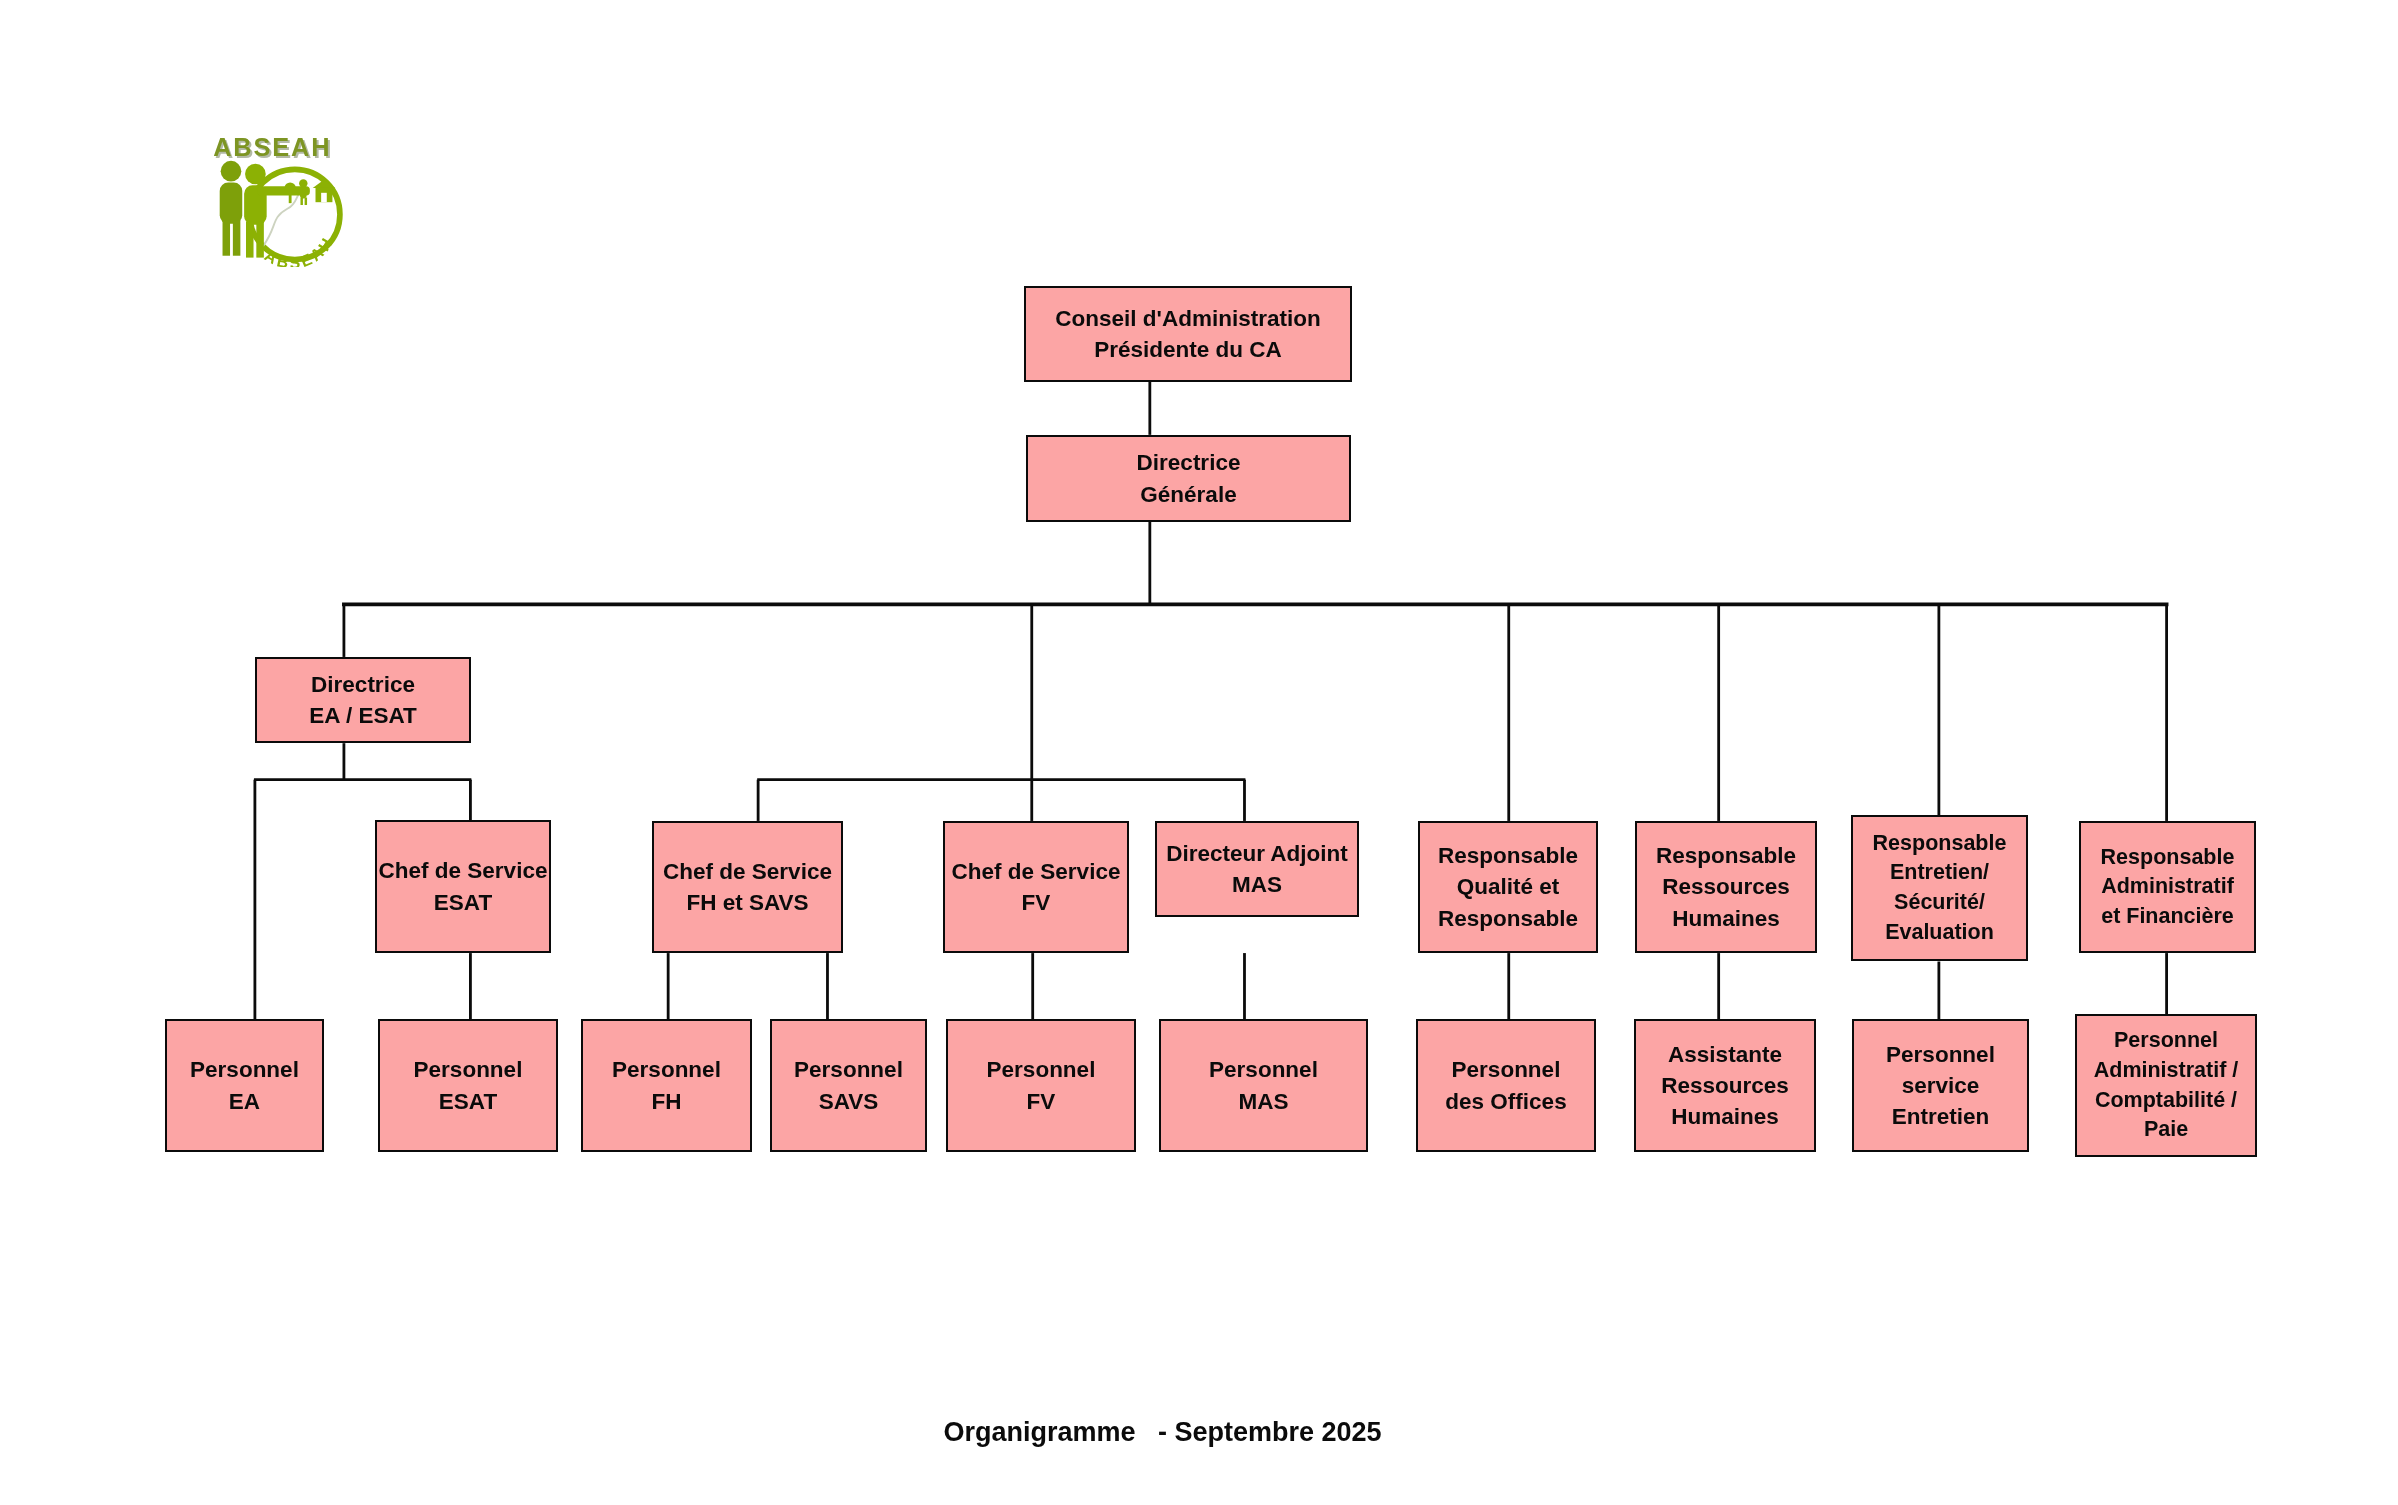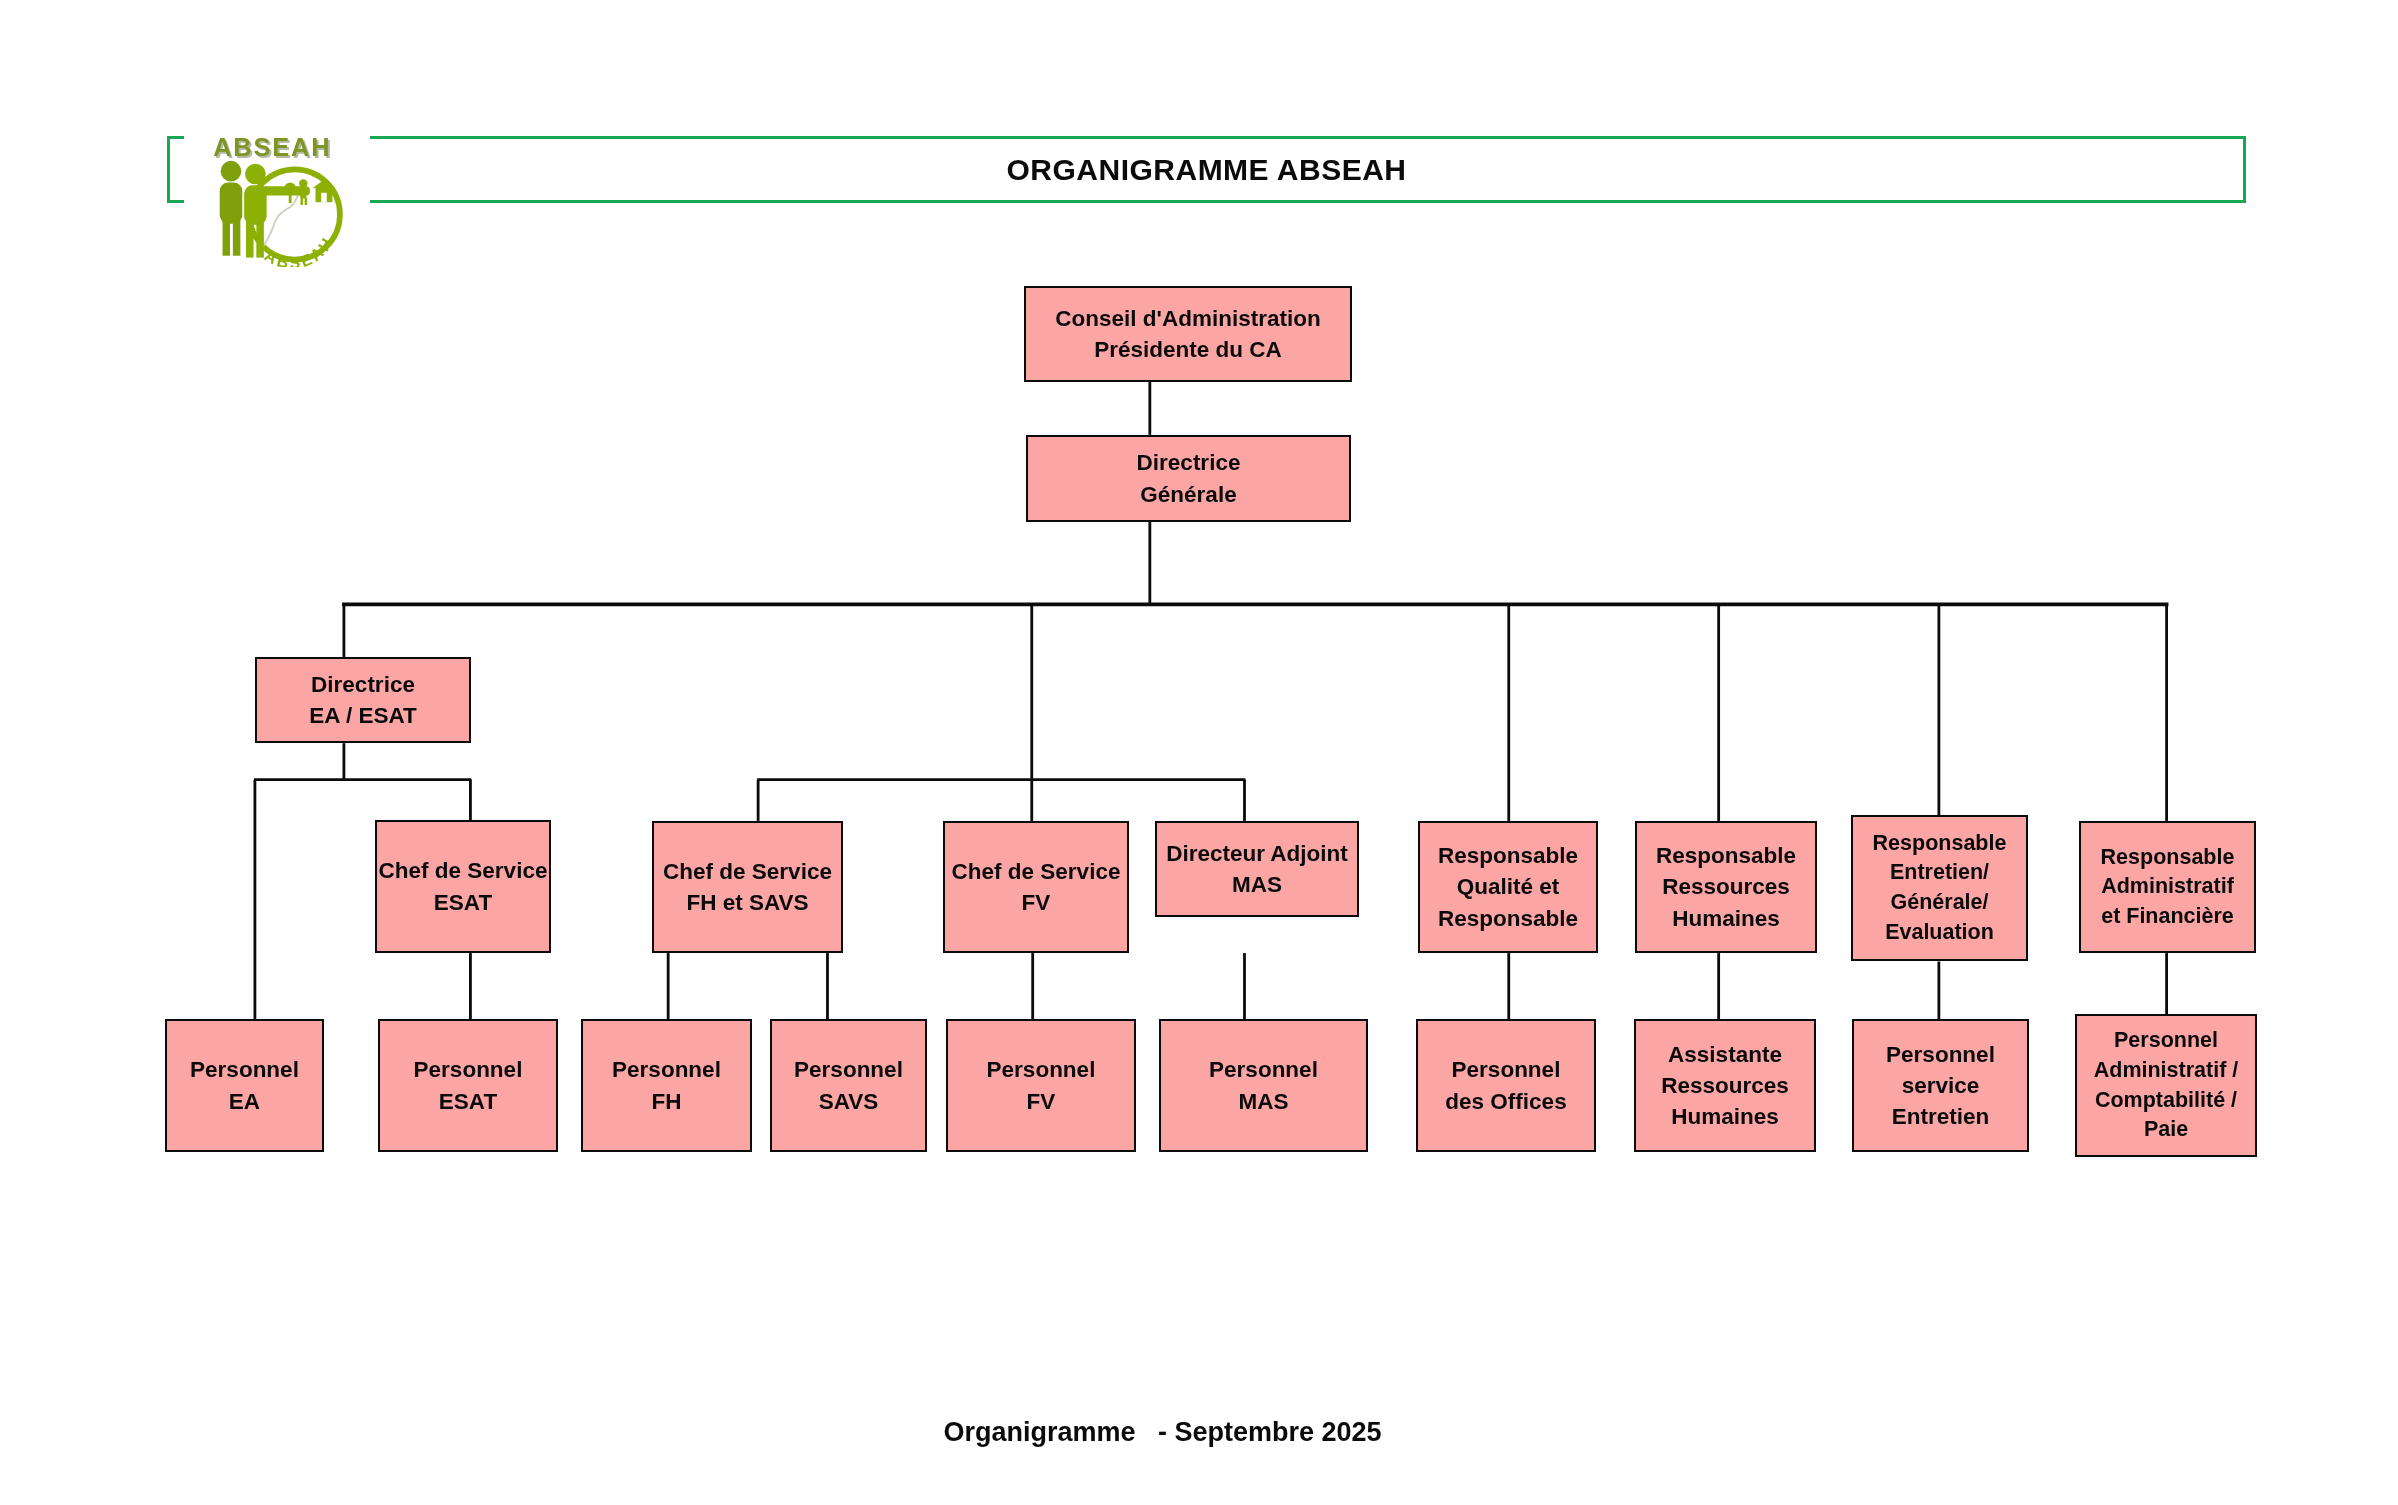--- a/index.html
+++ b/index.html
@@ -15,23 +15,20 @@
         text-align:center;font-weight:700;font-size:22.5px;line-height:1.38;color:#0b0b0b;}
   .node span{display:block;white-space:nowrap;}
   .footer{position:absolute;left:0;width:2399px;text-align:center;transform:translateX(-37px);
           font-weight:700;font-size:27px;color:#0b0b0b;white-space:pre;z-index:1;}
 </style>
 </head>
 <body>
 
 <div class="page">
 
-  <div class="band" id="band" style="left: 167px; top: 136px; width: 2079px; height: 67px;">
-    <div class="band-title">ORGANIGRAMME ABSEAH</div>
-  </div>
 
   <div class="logo" id="logo" style="left: 184px; top: 128px; width: 186px; height: 139px;">
     <svg width="186" height="139" viewBox="0 0 198 148">
 
       <text x="94" y="30" text-anchor="middle" font-family="Liberation Sans, DejaVu Sans, sans-serif" font-size="27" font-weight="bold" letter-spacing="2" fill="var(--logo-shadow,#b3baa6)" transform="translate(2,2)">ABSEAH</text>
       <text x="94" y="30" text-anchor="middle" font-family="Liberation Sans, DejaVu Sans, sans-serif" font-size="27" font-weight="bold" letter-spacing="2" fill="var(--logo-olive,#7d9523)">ABSEAH</text>
 
       <circle cx="118" cy="92" r="48" fill="#ffffff" stroke="var(--logo-green,#8cb104)" stroke-width="6"></circle>
 
       <path d="M84,126 C100,104 92,96 110,86 C122,80 118,70 128,64" fill="none" stroke="#cdd3c0" stroke-width="2"></path>
@@ -142,21 +139,21 @@
         <span>Responsable</span>
       </div>
       <div class="node" style="left: 1635px; top: 821px; width: 182px; height: 132px;">
         <span>Responsable</span>
         <span>Ressources</span>
         <span>Humaines</span>
       </div>
       <div class="node" style="left: 1851px; top: 815px; width: 177px; height: 146px; font-size: 21.5px;">
         <span>Responsable</span>
         <span>Entretien/</span>
-        <span>Générale/</span>
+        <span>Sécurité/</span>
         <span>Evaluation</span>
       </div>
       <div class="node" style="left: 2079px; top: 821px; width: 177px; height: 132px; font-size: 21.5px;">
         <span>Responsable</span>
         <span>Administratif</span>
         <span>et Financière</span>
       </div>
       <div class="node" style="left: 165px; top: 1019px; width: 159px; height: 133px;">
         <span>Personnel</span>
         <span>EA</span>

